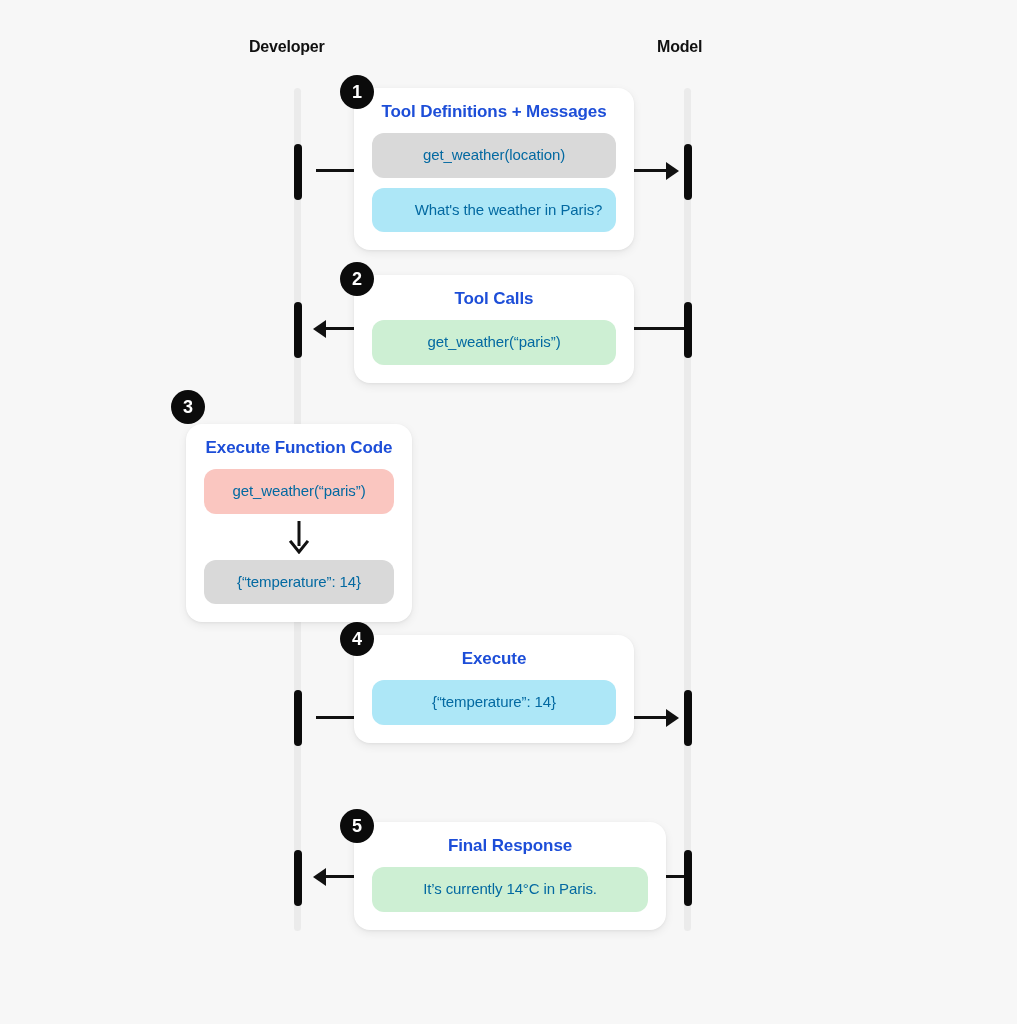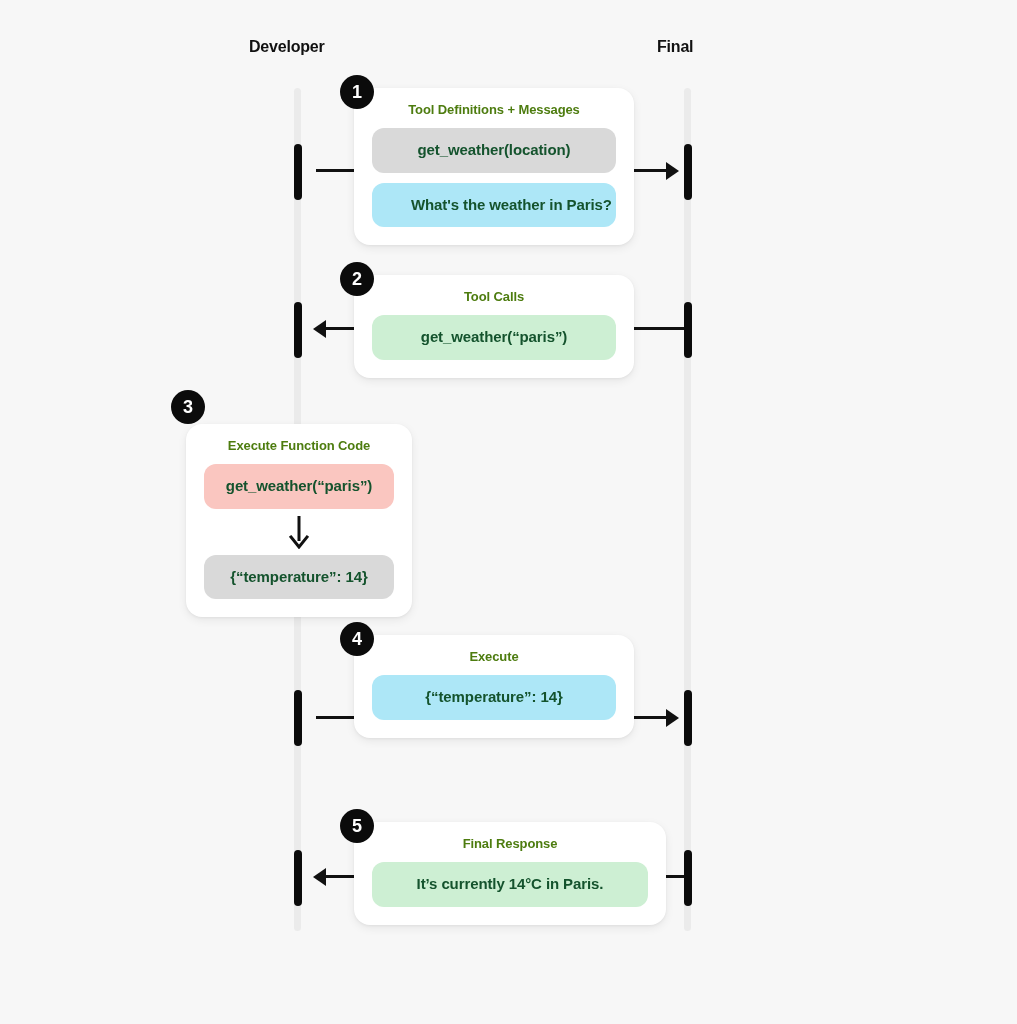--- a/index.html
+++ b/index.html
@@ -82,33 +82,33 @@
     background: #ffffff;
     border-radius: 16px;
     box-shadow: 0 3px 10px rgba(0,0,0,0.07), 0 1px 3px rgba(0,0,0,0.05);
     z-index: 5;
     padding: 14px 18px 18px 18px;
     display: flex;
     flex-direction: column;
     align-items: stretch;
   }
   .card-title {
-    font-size: 13px;
+    font-size: 17px;
     font-weight: 700;
-    color: #4d7c0f;
+    color: #1d4ed8;
     text-align: center;
     margin-bottom: 11px;
     letter-spacing: -0.1px;
     white-space: nowrap;
   }
   .chip {
     border-radius: 12px;
     font-size: 15px;
-    font-weight: 700;
-    color: #14532d;
+    font-weight: 400;
+    color: #0369a1;
     text-align: center;
     padding: 14px 10px;
     letter-spacing: -0.1px;
     white-space: nowrap;
     line-height: 1.1;
   }
   .chip + .chip { margin-top: 10px; padding-left: 39px; }
   .chip-gray  { background: #d9d9d9; }
   .chip-blue  { background: #ade7f7; }
   .chip-green { background: #cdefd3; }
@@ -138,21 +138,21 @@
     height: 34px;
     display: block;
   }
 </style>
 </head>
 <body>
 
 <div id="stage">
 
   <div id="lane-header-developer" class="lane-header">Developer</div>
-  <div id="lane-header-model" class="lane-header">Final</div>
+  <div id="lane-header-model" class="lane-header">Model</div>
 
   <div id="lane-rail-developer" class="lane-rail"></div>
   <div id="lane-rail-model" class="lane-rail"></div>
 
   <div class="activation" style="left:294px; top:144px; height:56px;"></div>
   <div class="activation" style="left:684px; top:144px; height:56px;"></div>
 
   <div class="connector" style="left:316px; top:169px; width:42px;"></div>
   <div class="connector" style="left:634px; top:169px; width:36px;"></div>
   <div class="arrowhead right" style="left:666px; top:162px;"></div>

